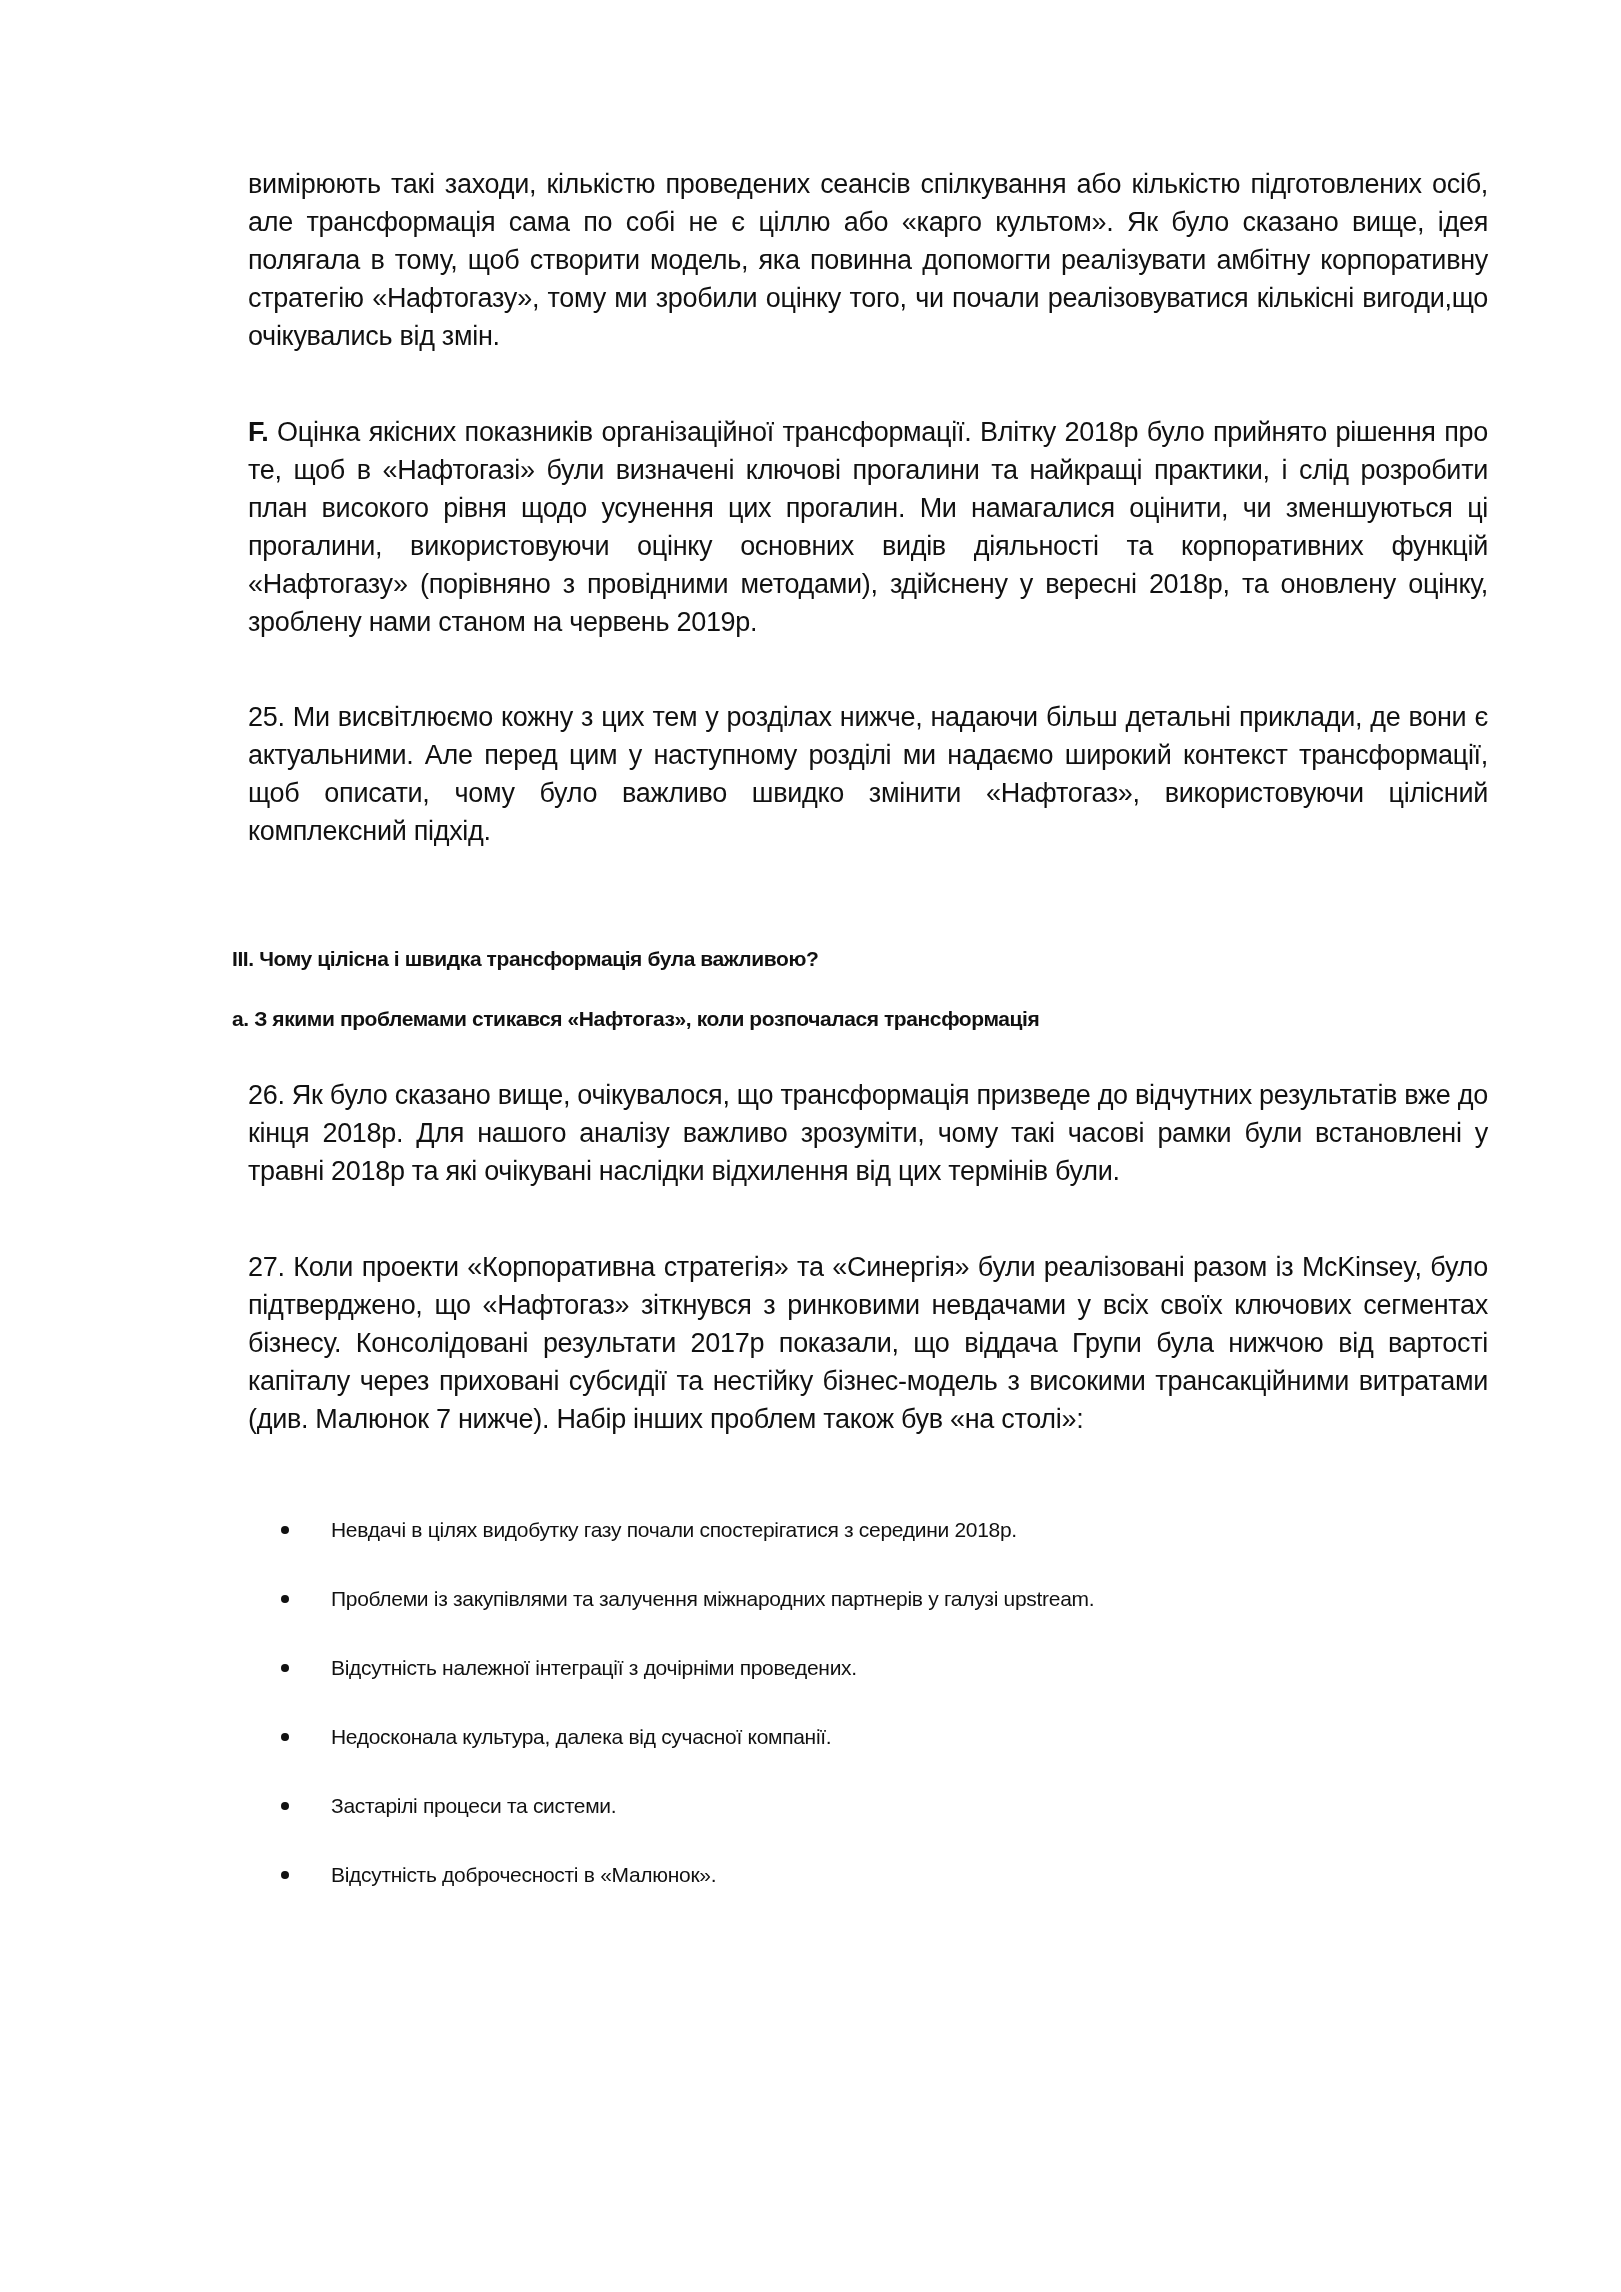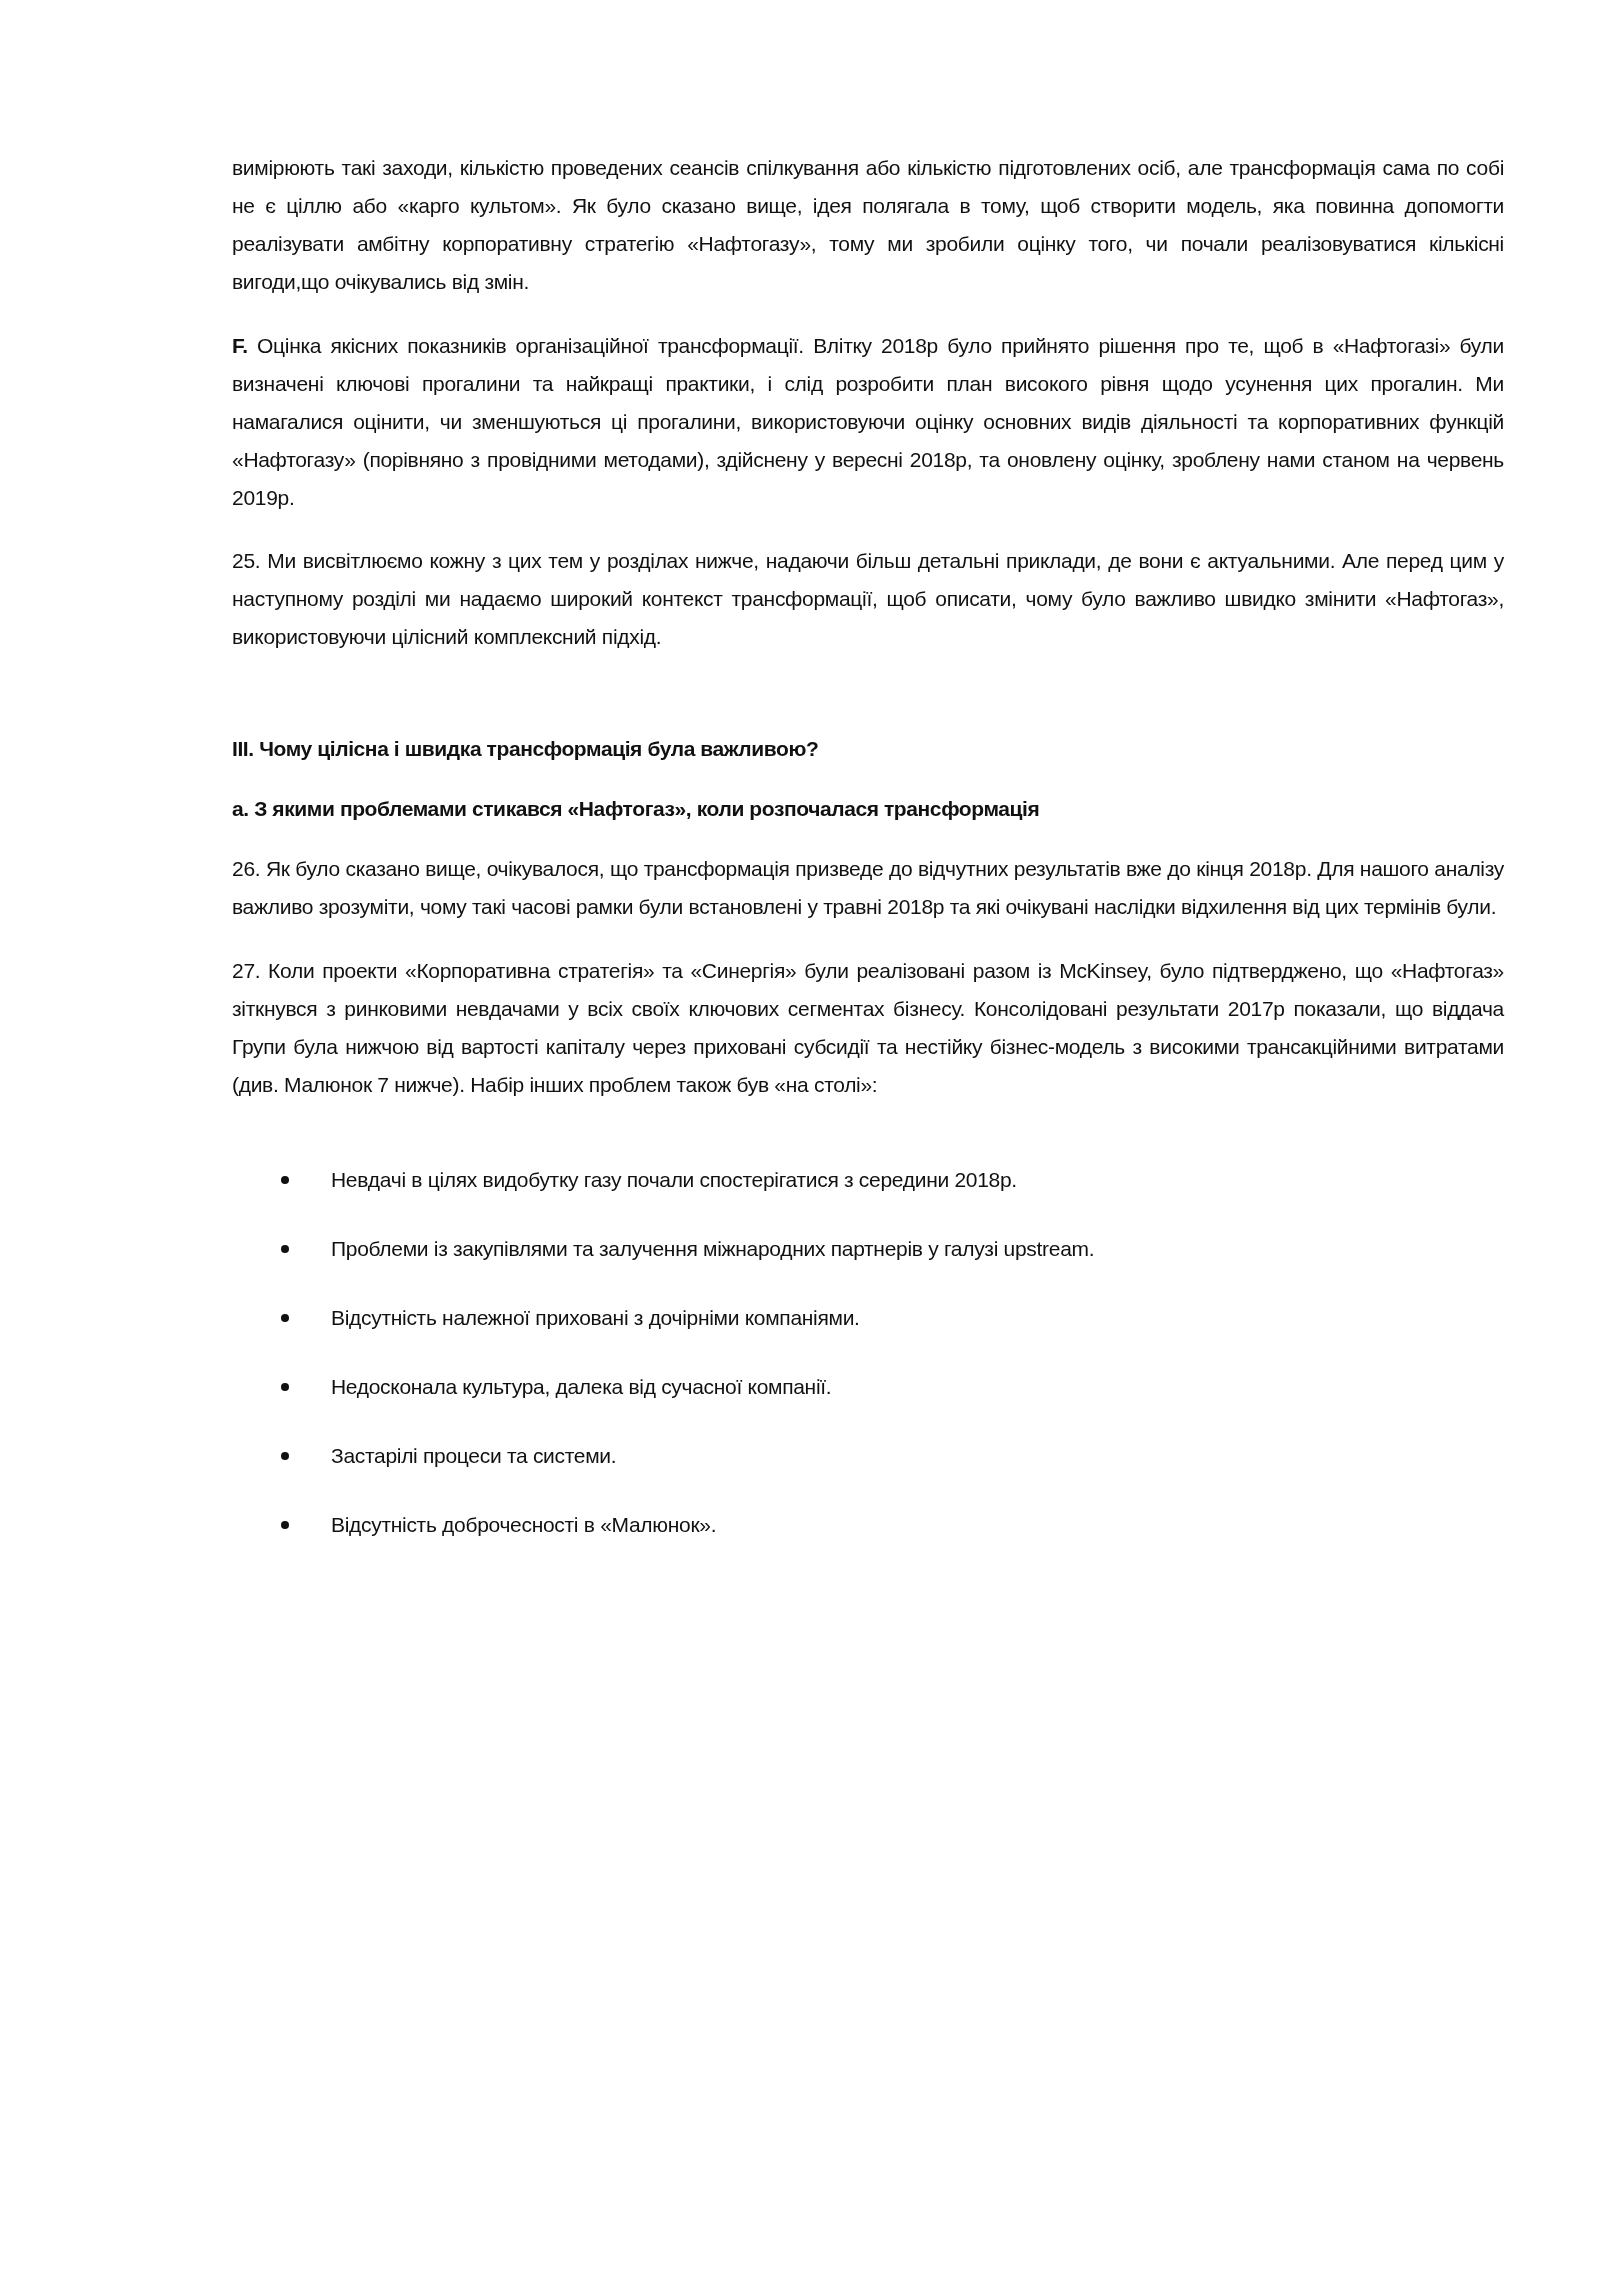--- a/index.html
+++ b/index.html
@@ -15,24 +15,24 @@
       font-family: "Liberation Sans", "DejaVu Sans", sans-serif;
       color: #111111;
     }
     .page {
       position: absolute;
       left: 232px;
       top: 149px;
       width: 1272px;
     }
     .para {
-      font-size: 21px;
+      font-size: 27px;
       line-height: 38px;
       text-align: justify;
-      margin: 0;
+      margin: 16px;
       letter-spacing: -0.3px;
       word-spacing: 0px;
     }
     .para .lead-bold {
       font-weight: bold;
     }
     .gap-s { height: 25.5px; }
     .gap-l { height: 78px; }
     .heading {
       font-size: 21px;
@@ -93,20 +93,20 @@
 
   <div class="gap-s"></div>
 
   <p class="para">27. Коли проекти «Корпоративна стратегія» та «Синергія» були реалізовані разом із McKinsey, було підтверджено, що «Нафтогаз» зіткнувся з ринковими невдачами у всіх своїх ключових сегментах бізнесу. Консолідовані результати 2017р показали, що віддача Групи була нижчою від вартості капіталу через приховані субсидії та нестійку бізнес-модель з високими трансакційними витратами (див. Малюнок 7 нижче). Набір інших проблем також був «на столі»:</p>
 
   <div style="height:21.6px"></div>
 
   <ul class="bullets">
     <li><span class="dot"></span><span>Невдачі в цілях видобутку газу почали спостерігатися з середини 2018р.</span></li>
     <li><span class="dot"></span><span>Проблеми із закупівлями та залучення міжнародних партнерів у галузі upstream.</span></li>
-    <li><span class="dot"></span><span>Відсутність належної приховані з дочірніми компаніями.</span></li>
+    <li><span class="dot"></span><span>Відсутність належної інтеграції з дочірніми проведених.</span></li>
     <li><span class="dot"></span><span>Недосконала культура, далека від сучасної компанії.</span></li>
     <li><span class="dot"></span><span>Застарілі процеси та системи.</span></li>
     <li><span class="dot"></span><span>Відсутність доброчесності в «Малюнок».</span></li>
   </ul>
 
 </div>
 
 
 </body></html>

